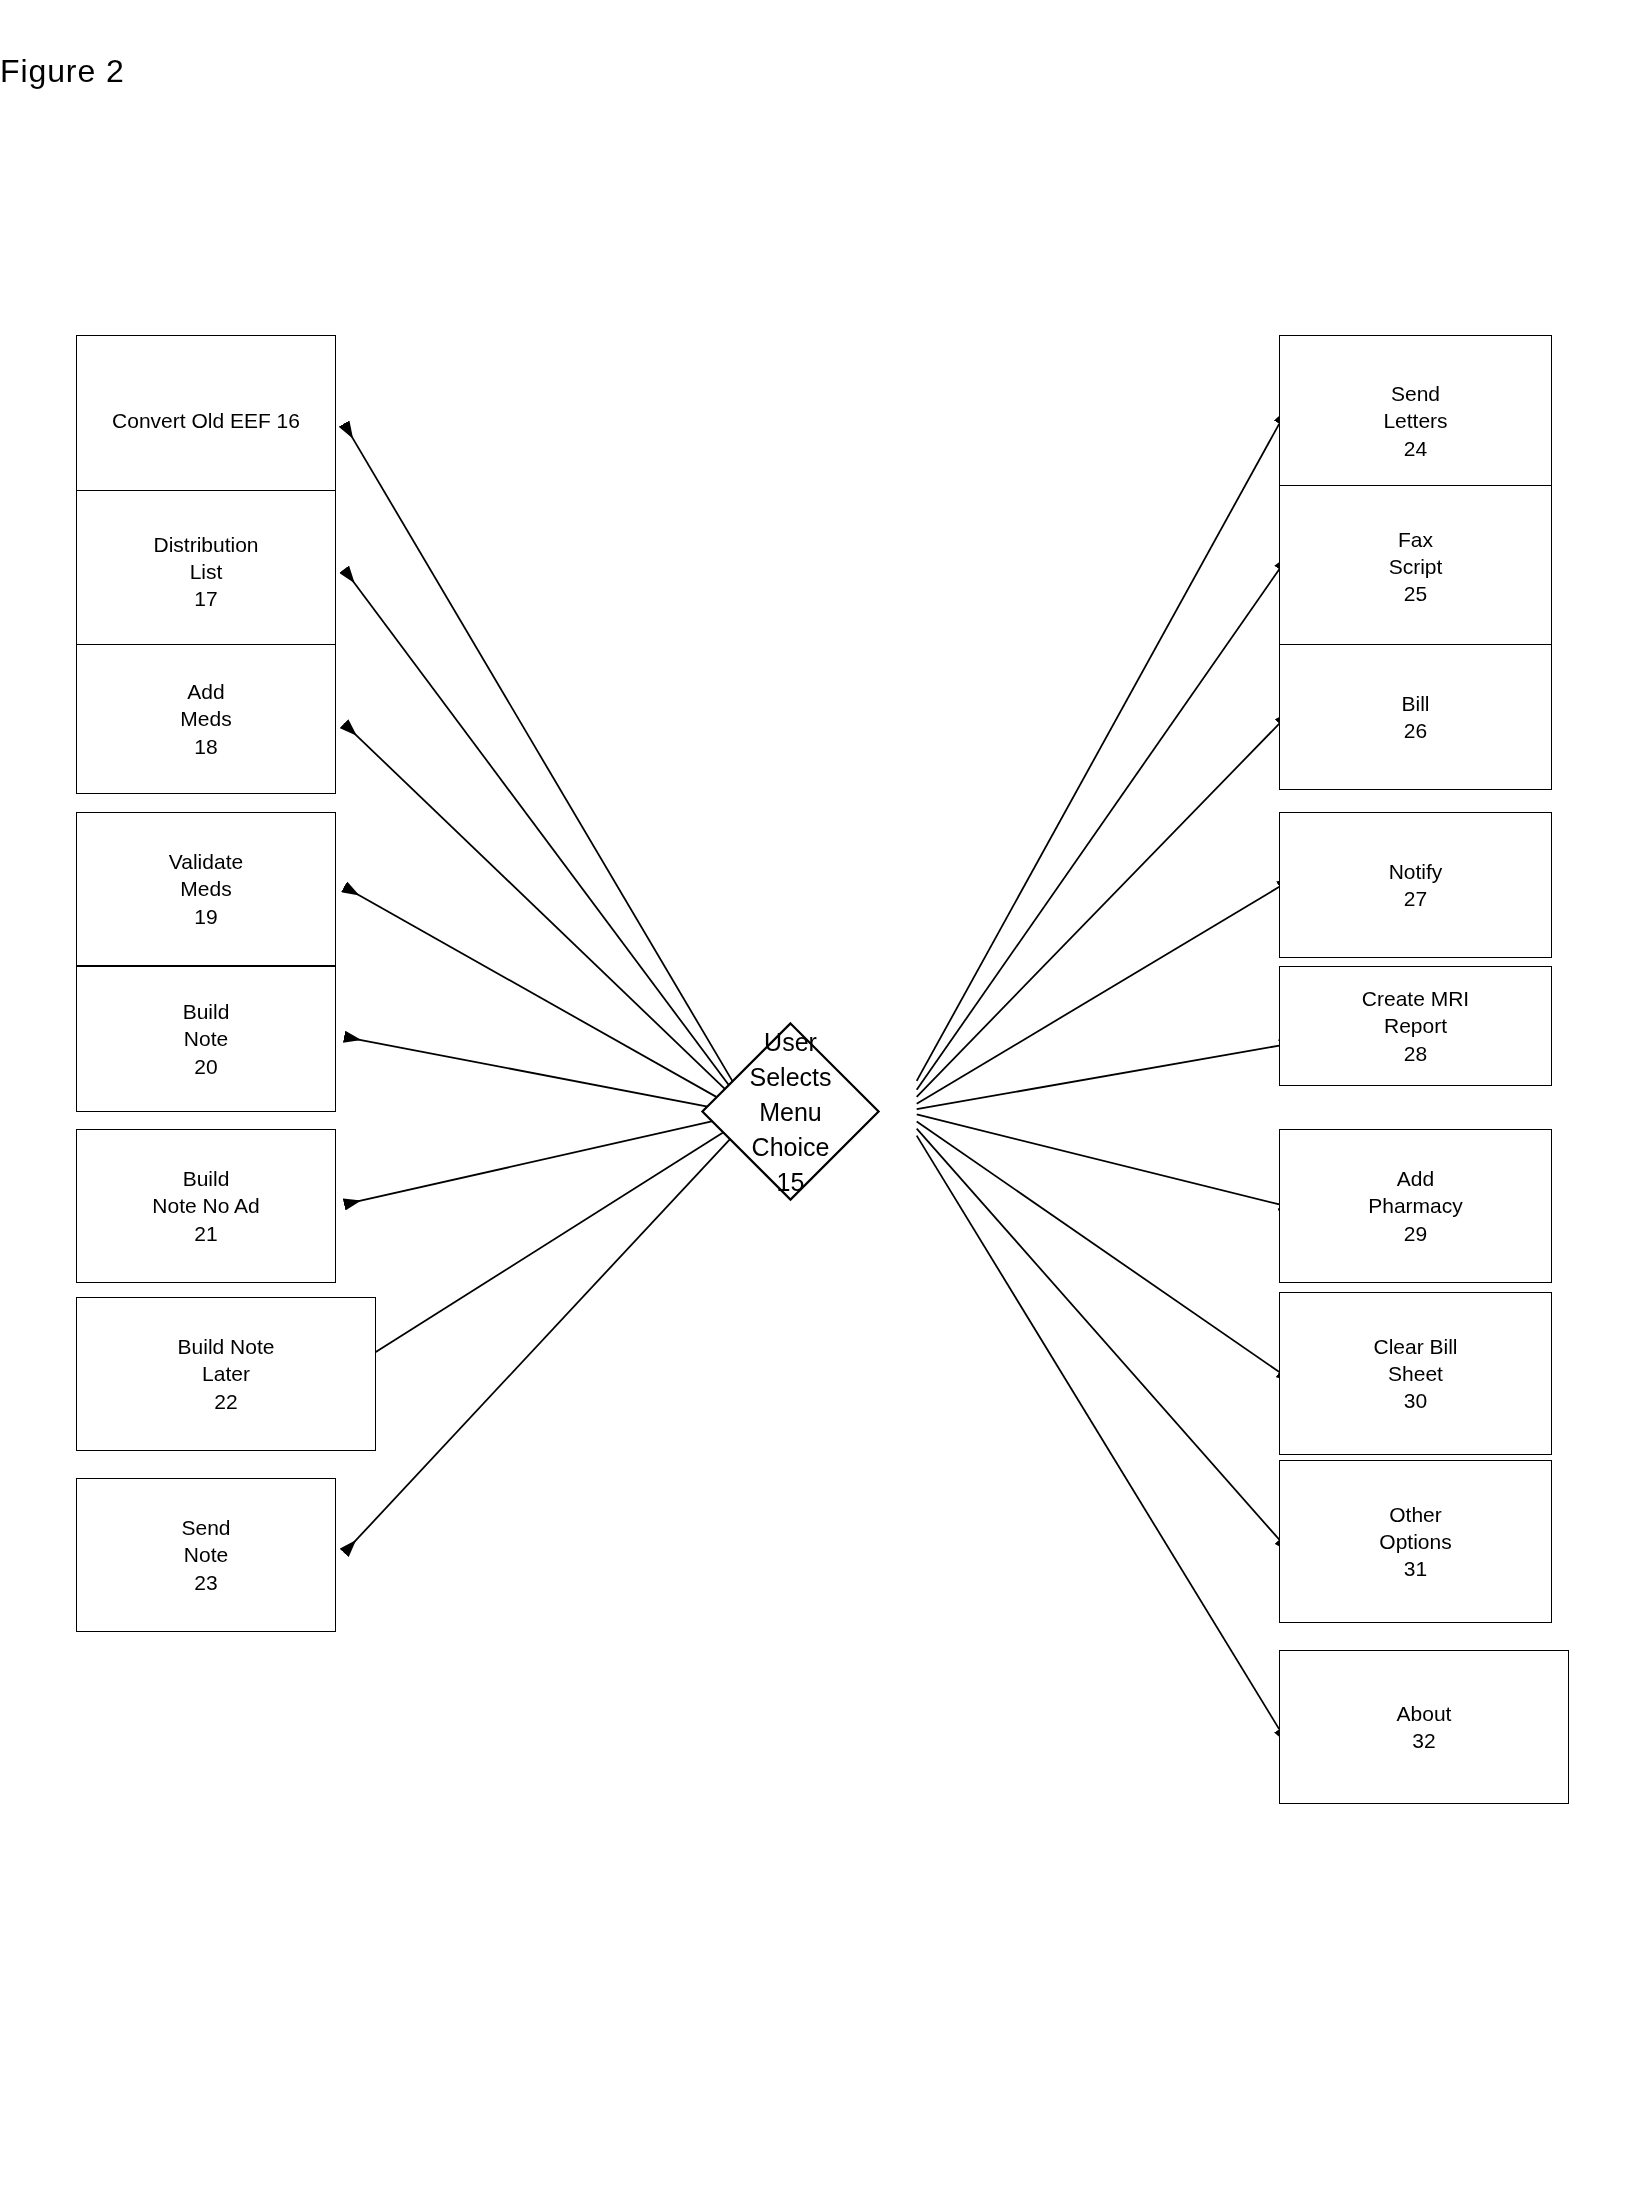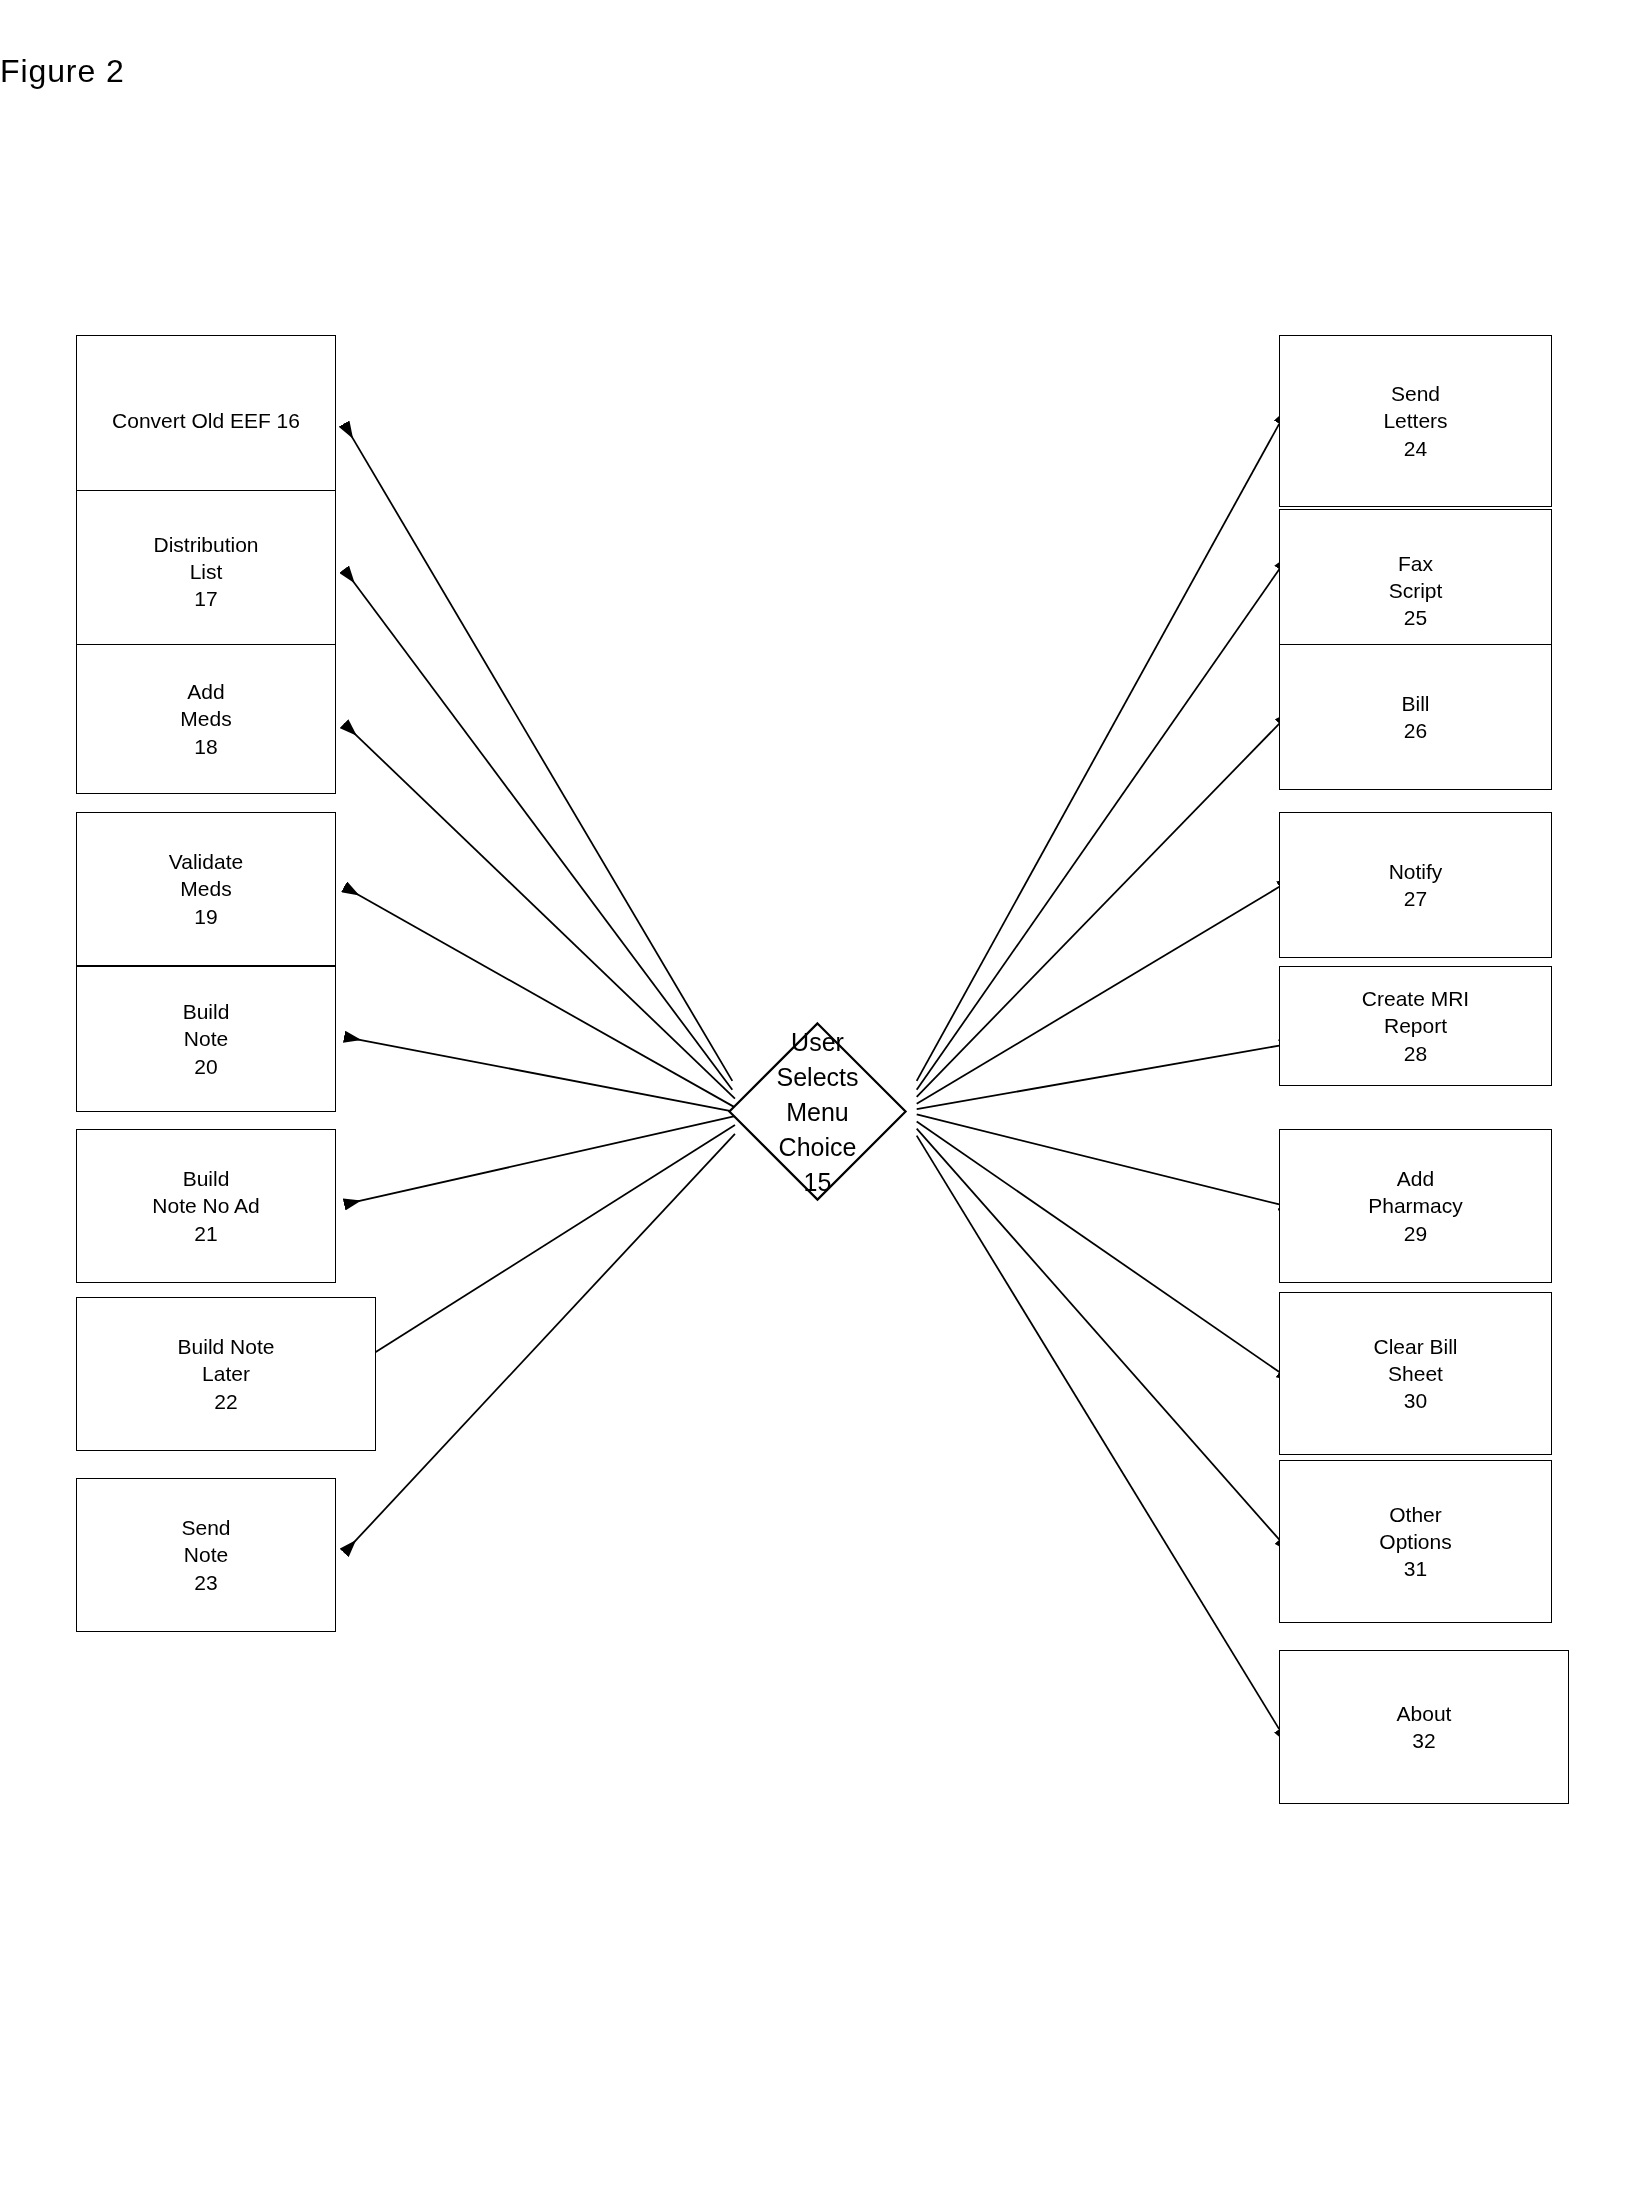--- a/index.html
+++ b/index.html
@@ -114,21 +114,21 @@
 
   <line x1="1039" y1="1271" x2="1450" y2="1555" stroke="#000" stroke-width="2" marker-end="url(#arrowhead-right)"></line>
 
   <line x1="1039" y1="1279" x2="1450" y2="1745" stroke="#000" stroke-width="2" marker-end="url(#arrowhead-right)"></line>
 
   <line x1="1039" y1="1287" x2="1450" y2="1960" stroke="#000" stroke-width="2" marker-end="url(#arrowhead-right)"></line>
 </svg>
 
 <div class="page-title">Figure 2</div>
 
-<div class="diamond-wrapper" style="position:absolute; left:725px; top:1019px; width:185px; height:185px;">
+<div class="diamond-wrapper" style="position:absolute; left:698px; top:1019px; width:185px; height:185px;">
   <svg class="diamond-shape" viewBox="0 0 210 210" xmlns="http://www.w3.org/2000/svg">
     <polygon points="105,5 205,105 105,205 5,105" fill="white" stroke="black" stroke-width="2.5"></polygon>
   </svg>
   <div class="diamond-text">User<br>Selects<br>Menu<br>Choice<br>15</div>
 </div>
 
 <div class="node-box" style="left:76px; top:335px; width:260px; height:172px;">
   <span>Convert Old
 EEF
 16</span>
@@ -159,21 +159,21 @@
 </div>
 
 <div class="node-box" style="left:76px; top:1478px; width:260px; height:154px;">
   <span>Send<br>Note<br>23</span>
 </div>
 
 <div class="node-box" style="left:1279px; top:335px; width:273px; height:172px;">
   <span>Send<br>Letters<br>24</span>
 </div>
 
-<div class="node-box" style="left:1279px; top:509px; width:273px; height:163px;">
+<div class="node-box" style="left:1279px; top:485px; width:273px; height:163px;">
   <span>Fax<br>Script<br>25</span>
 </div>
 
 <div class="node-box" style="left:1279px; top:644px; width:273px; height:146px;">
   <span>Bill<br>26</span>
 </div>
 
 <div class="node-box" style="left:1279px; top:812px; width:273px; height:146px;">
   <span>Notify<br>27</span>
 </div>

